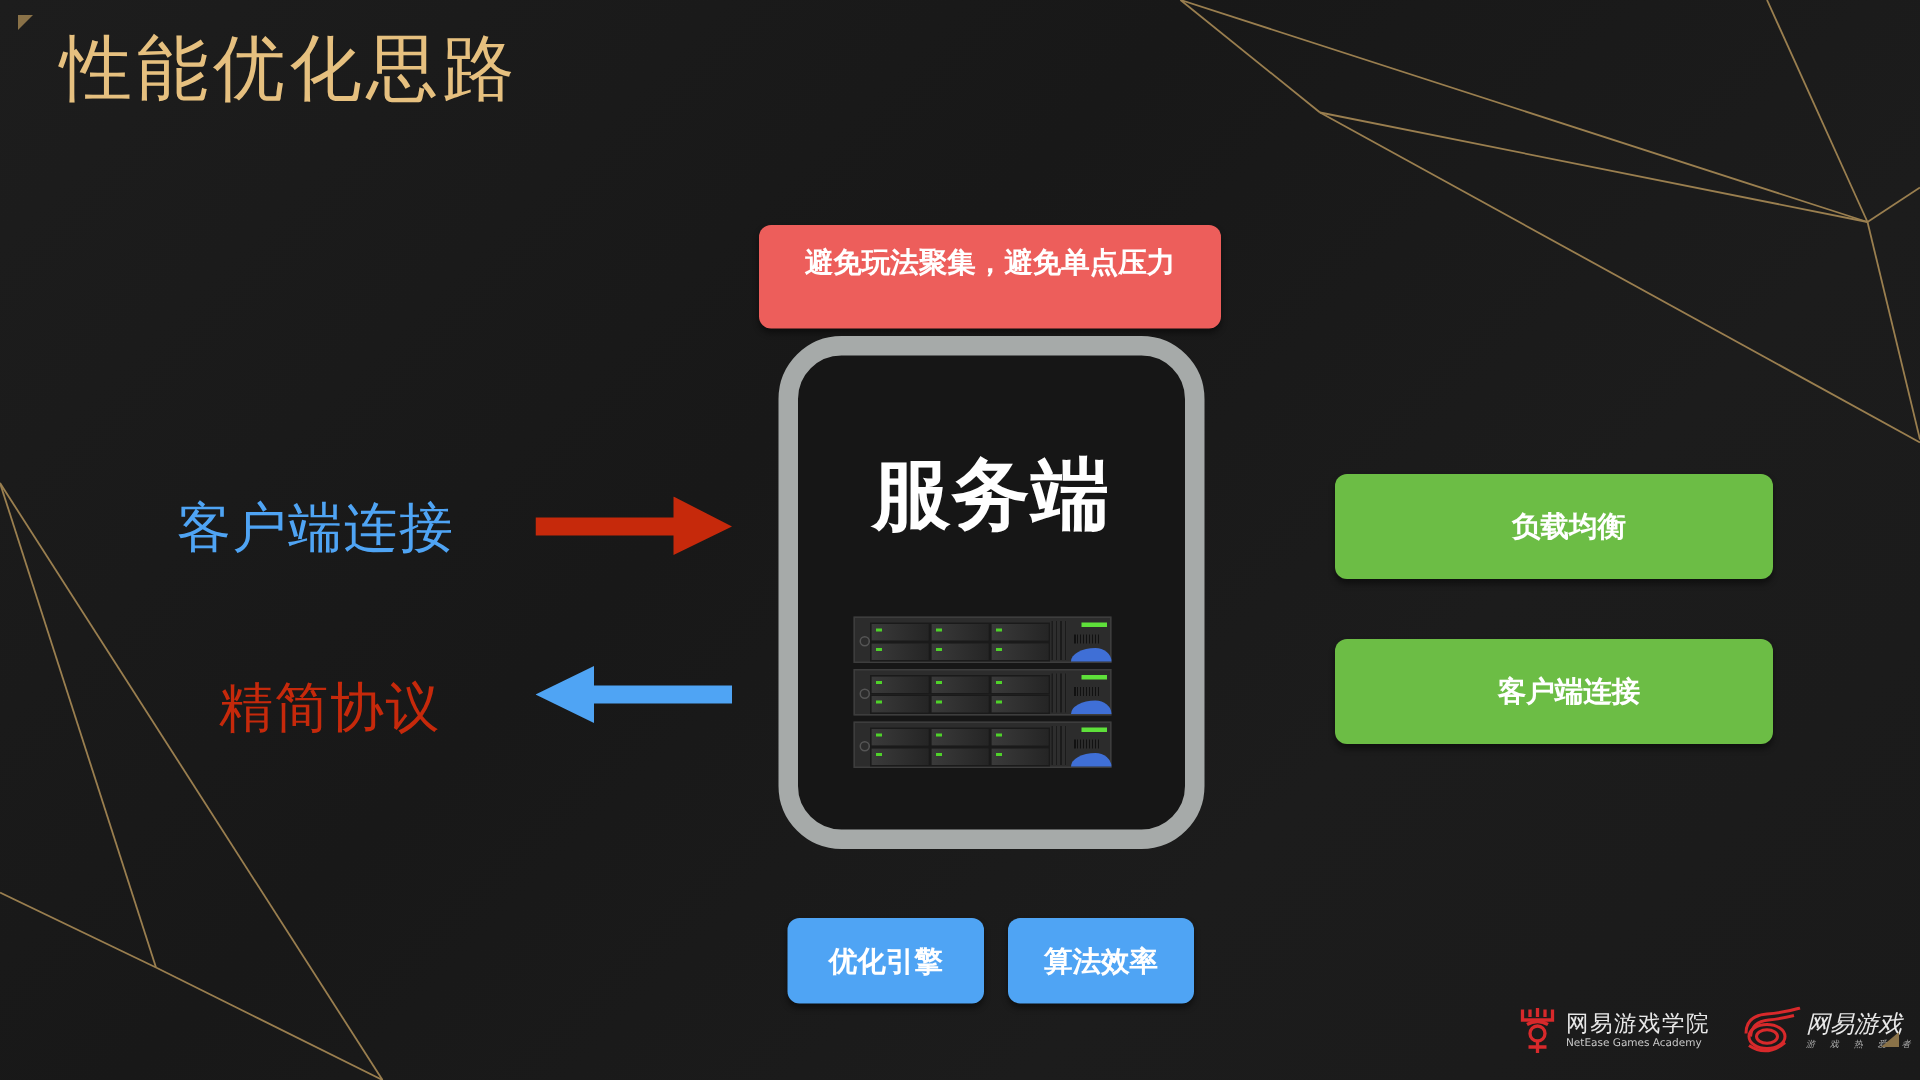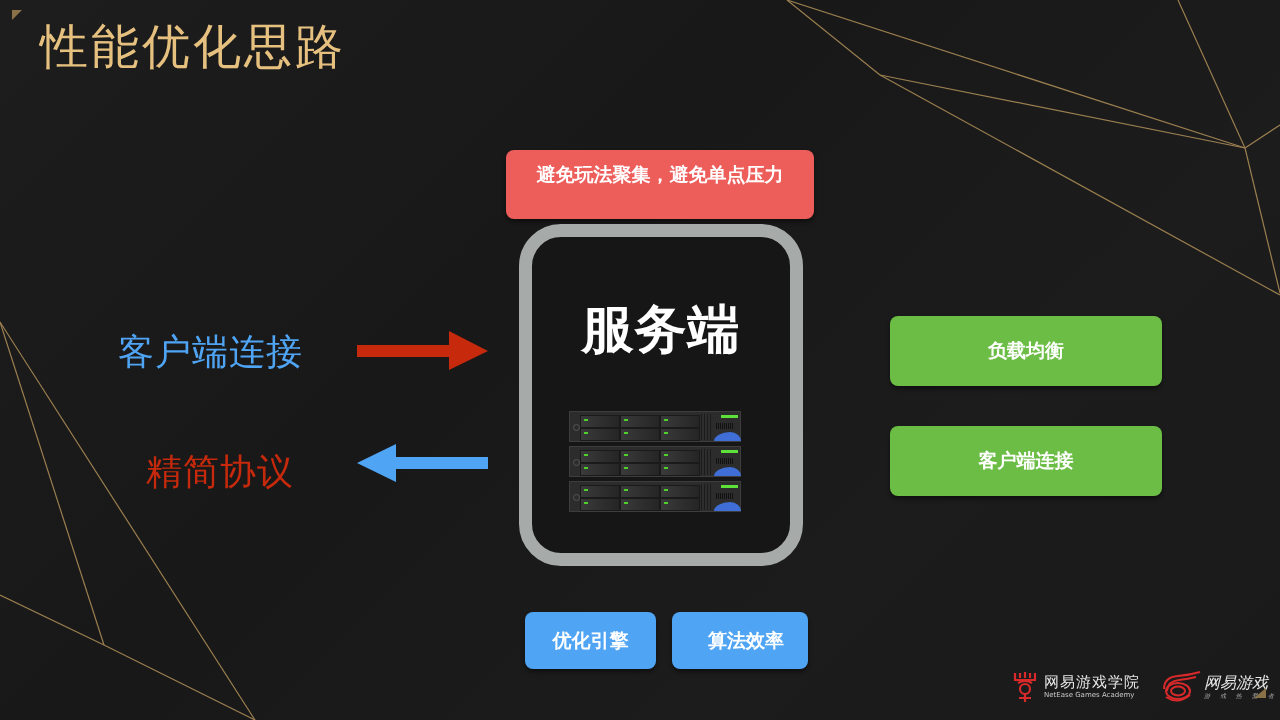--- a/index.html
+++ b/index.html
@@ -129,20 +129,21 @@
       left: 144px; bottom: 0;
       width: 27px; height: 9px;
       background: #3f6fd6;
       border-radius: 60% 40% 0 0 / 100% 100% 0 0;
     }
     .box-green {
       background: #6cbd45;
       width: 272px; height: 70px;
       left: 890px;
       font-size: 19px;
+      padding-left: 20px;
     }
     .box-blue {
       background: #4fa4f4;
       height: 57px;
       top: 612px;
       font-size: 19px;
     }
     .side-label {
       position: absolute;
       font-size: 36px;
@@ -270,21 +271,21 @@
   <div class="box box-green" style="top:316px;">
     <span>负载均衡</span>
   </div>
   <div class="box box-green" style="top:426px;">
     <span>客户端连接</span>
   </div>
 
   <div class="box box-blue" style="left:525px; width:131px;">
     <span>优化引擎</span>
   </div>
-  <div class="box box-blue" style="left:672px; width:124px;padding-left:12px;">
+  <div class="box box-blue" style="left:672px; width:124px;">
     <span>算法效率</span>
   </div>
 
   <div class="footer-logo" style="left:1012px; top:670px;">
     <svg width="26" height="34" viewBox="0 0 26 34">
       <g stroke="#d8292b" stroke-width="2.2" fill="none">
         <path d="M3 3 L3 10 L23 10 L23 3"></path>
         <path d="M8 3 L8 8 M13 2 L13 8 M18 3 L18 8"></path>
         <path d="M6 13 Q13 9 20 13"></path>
         <circle cx="13" cy="19" r="5"></circle>

